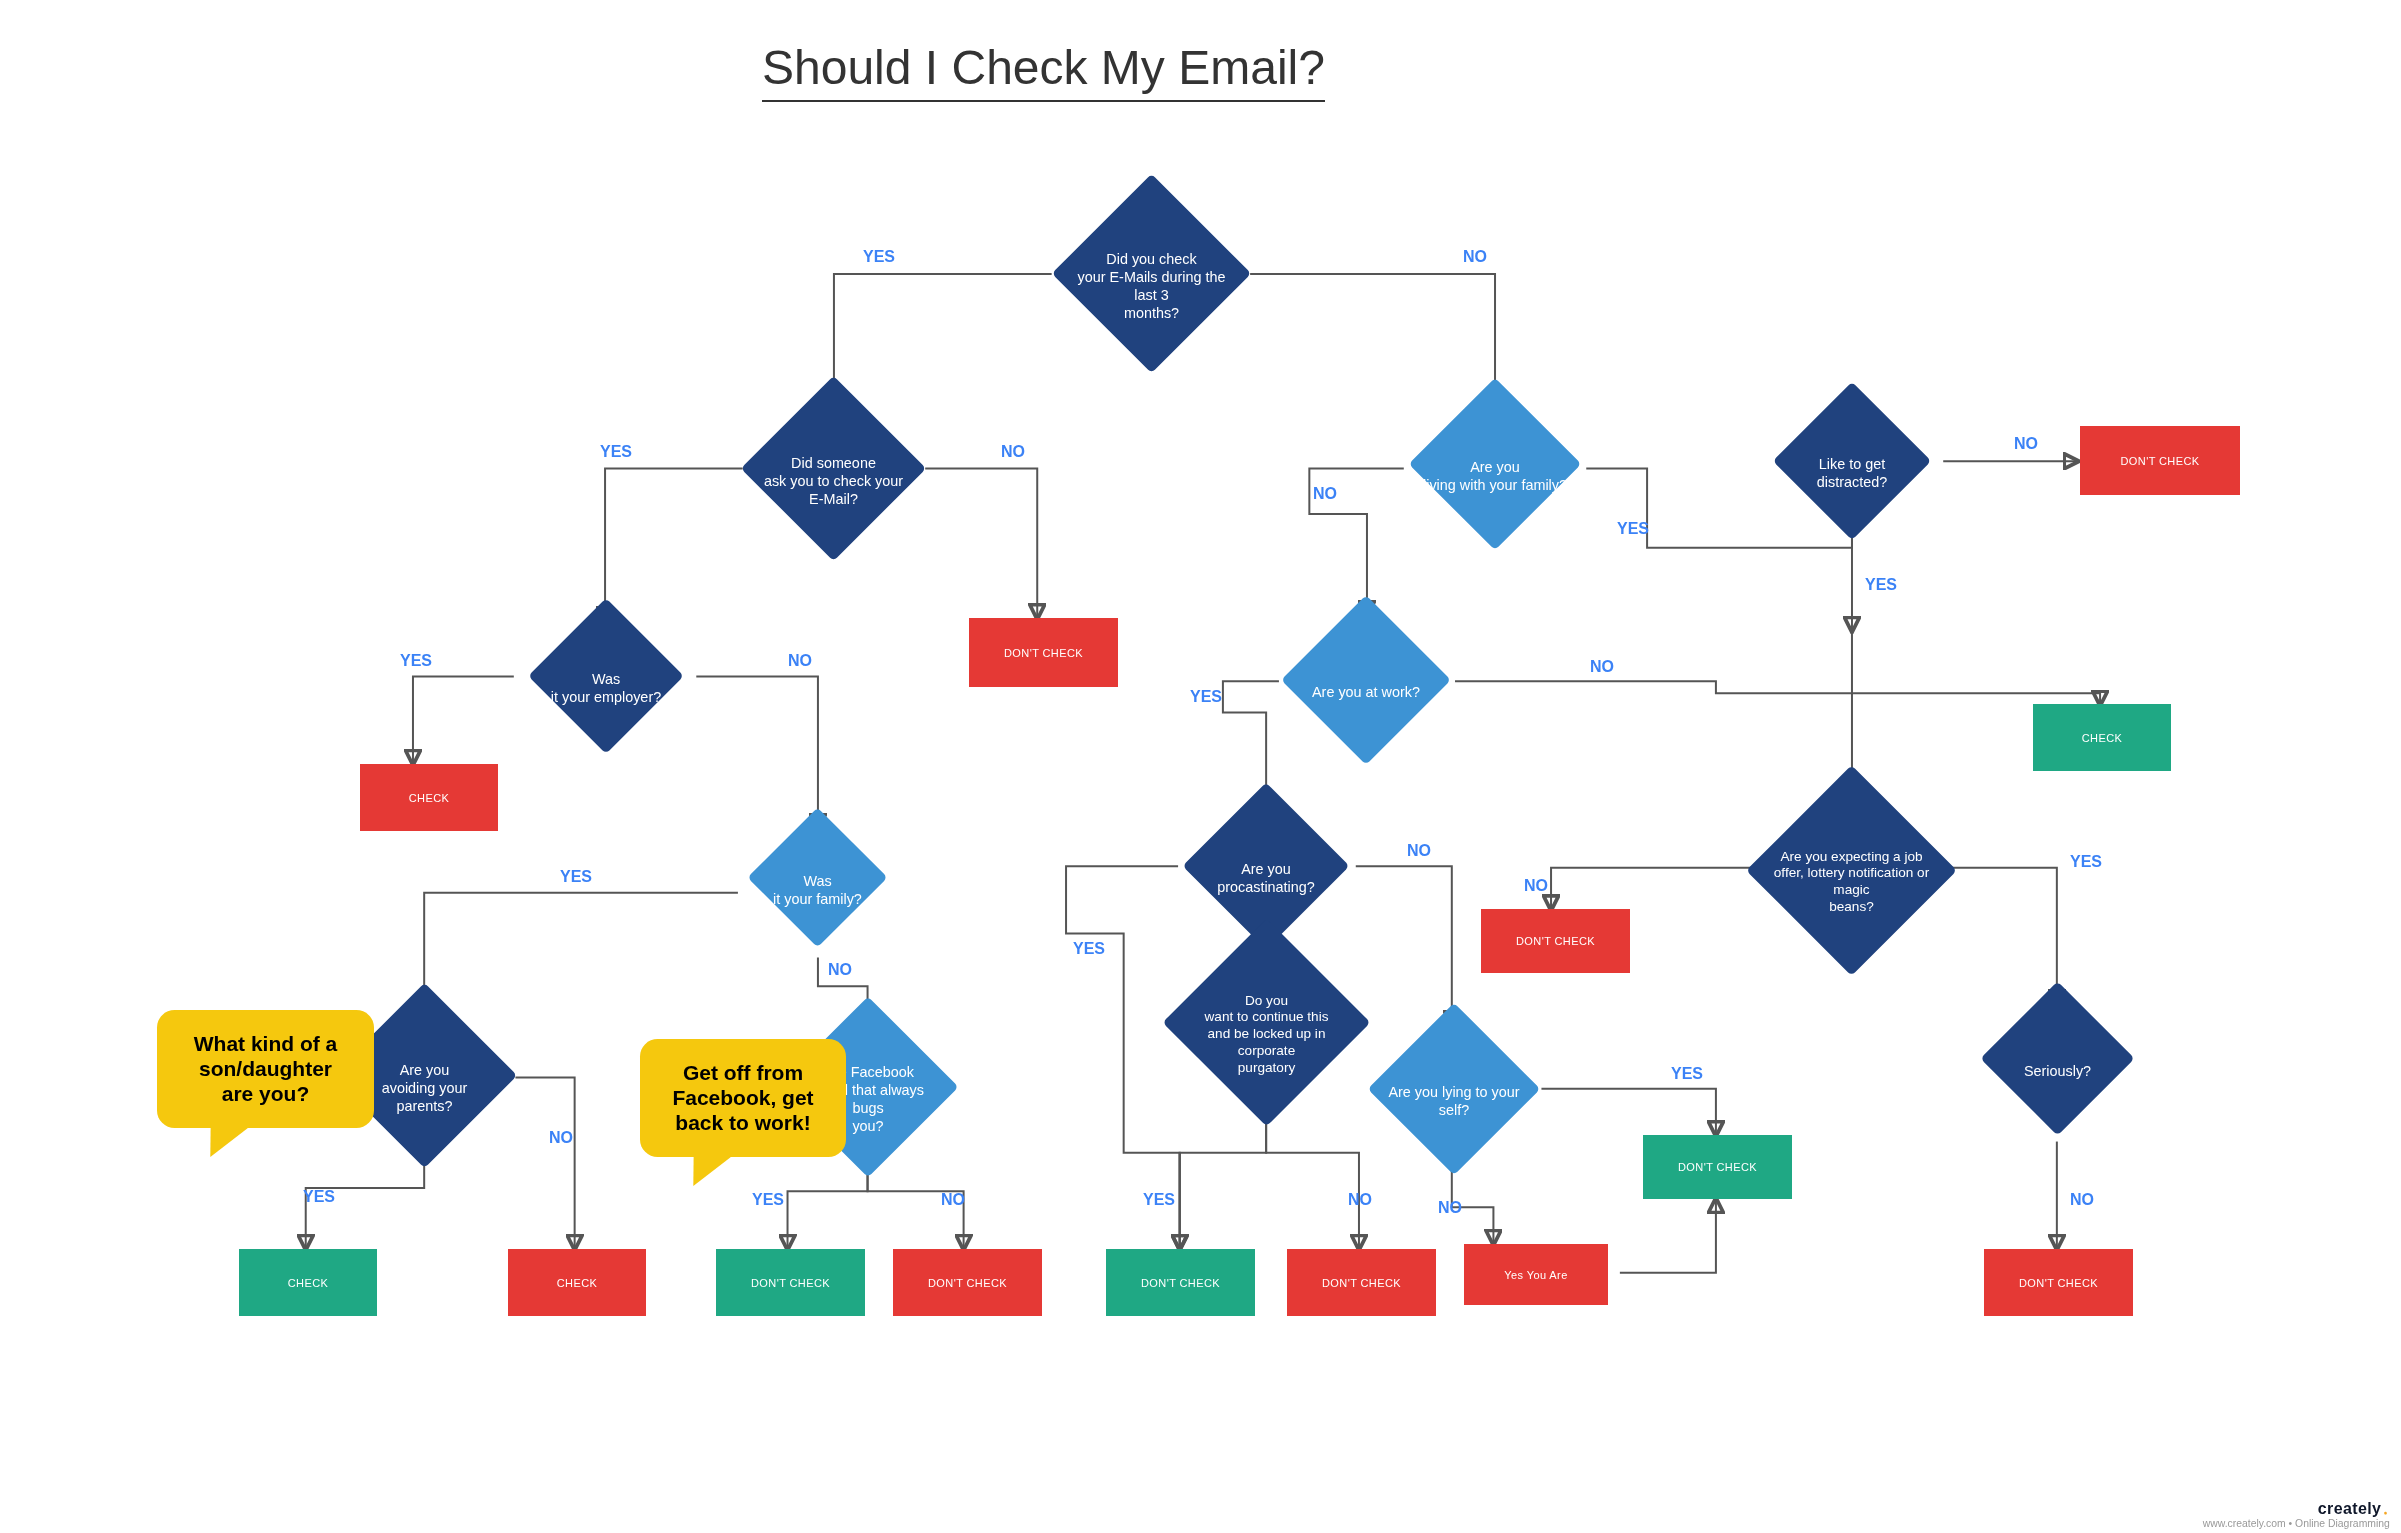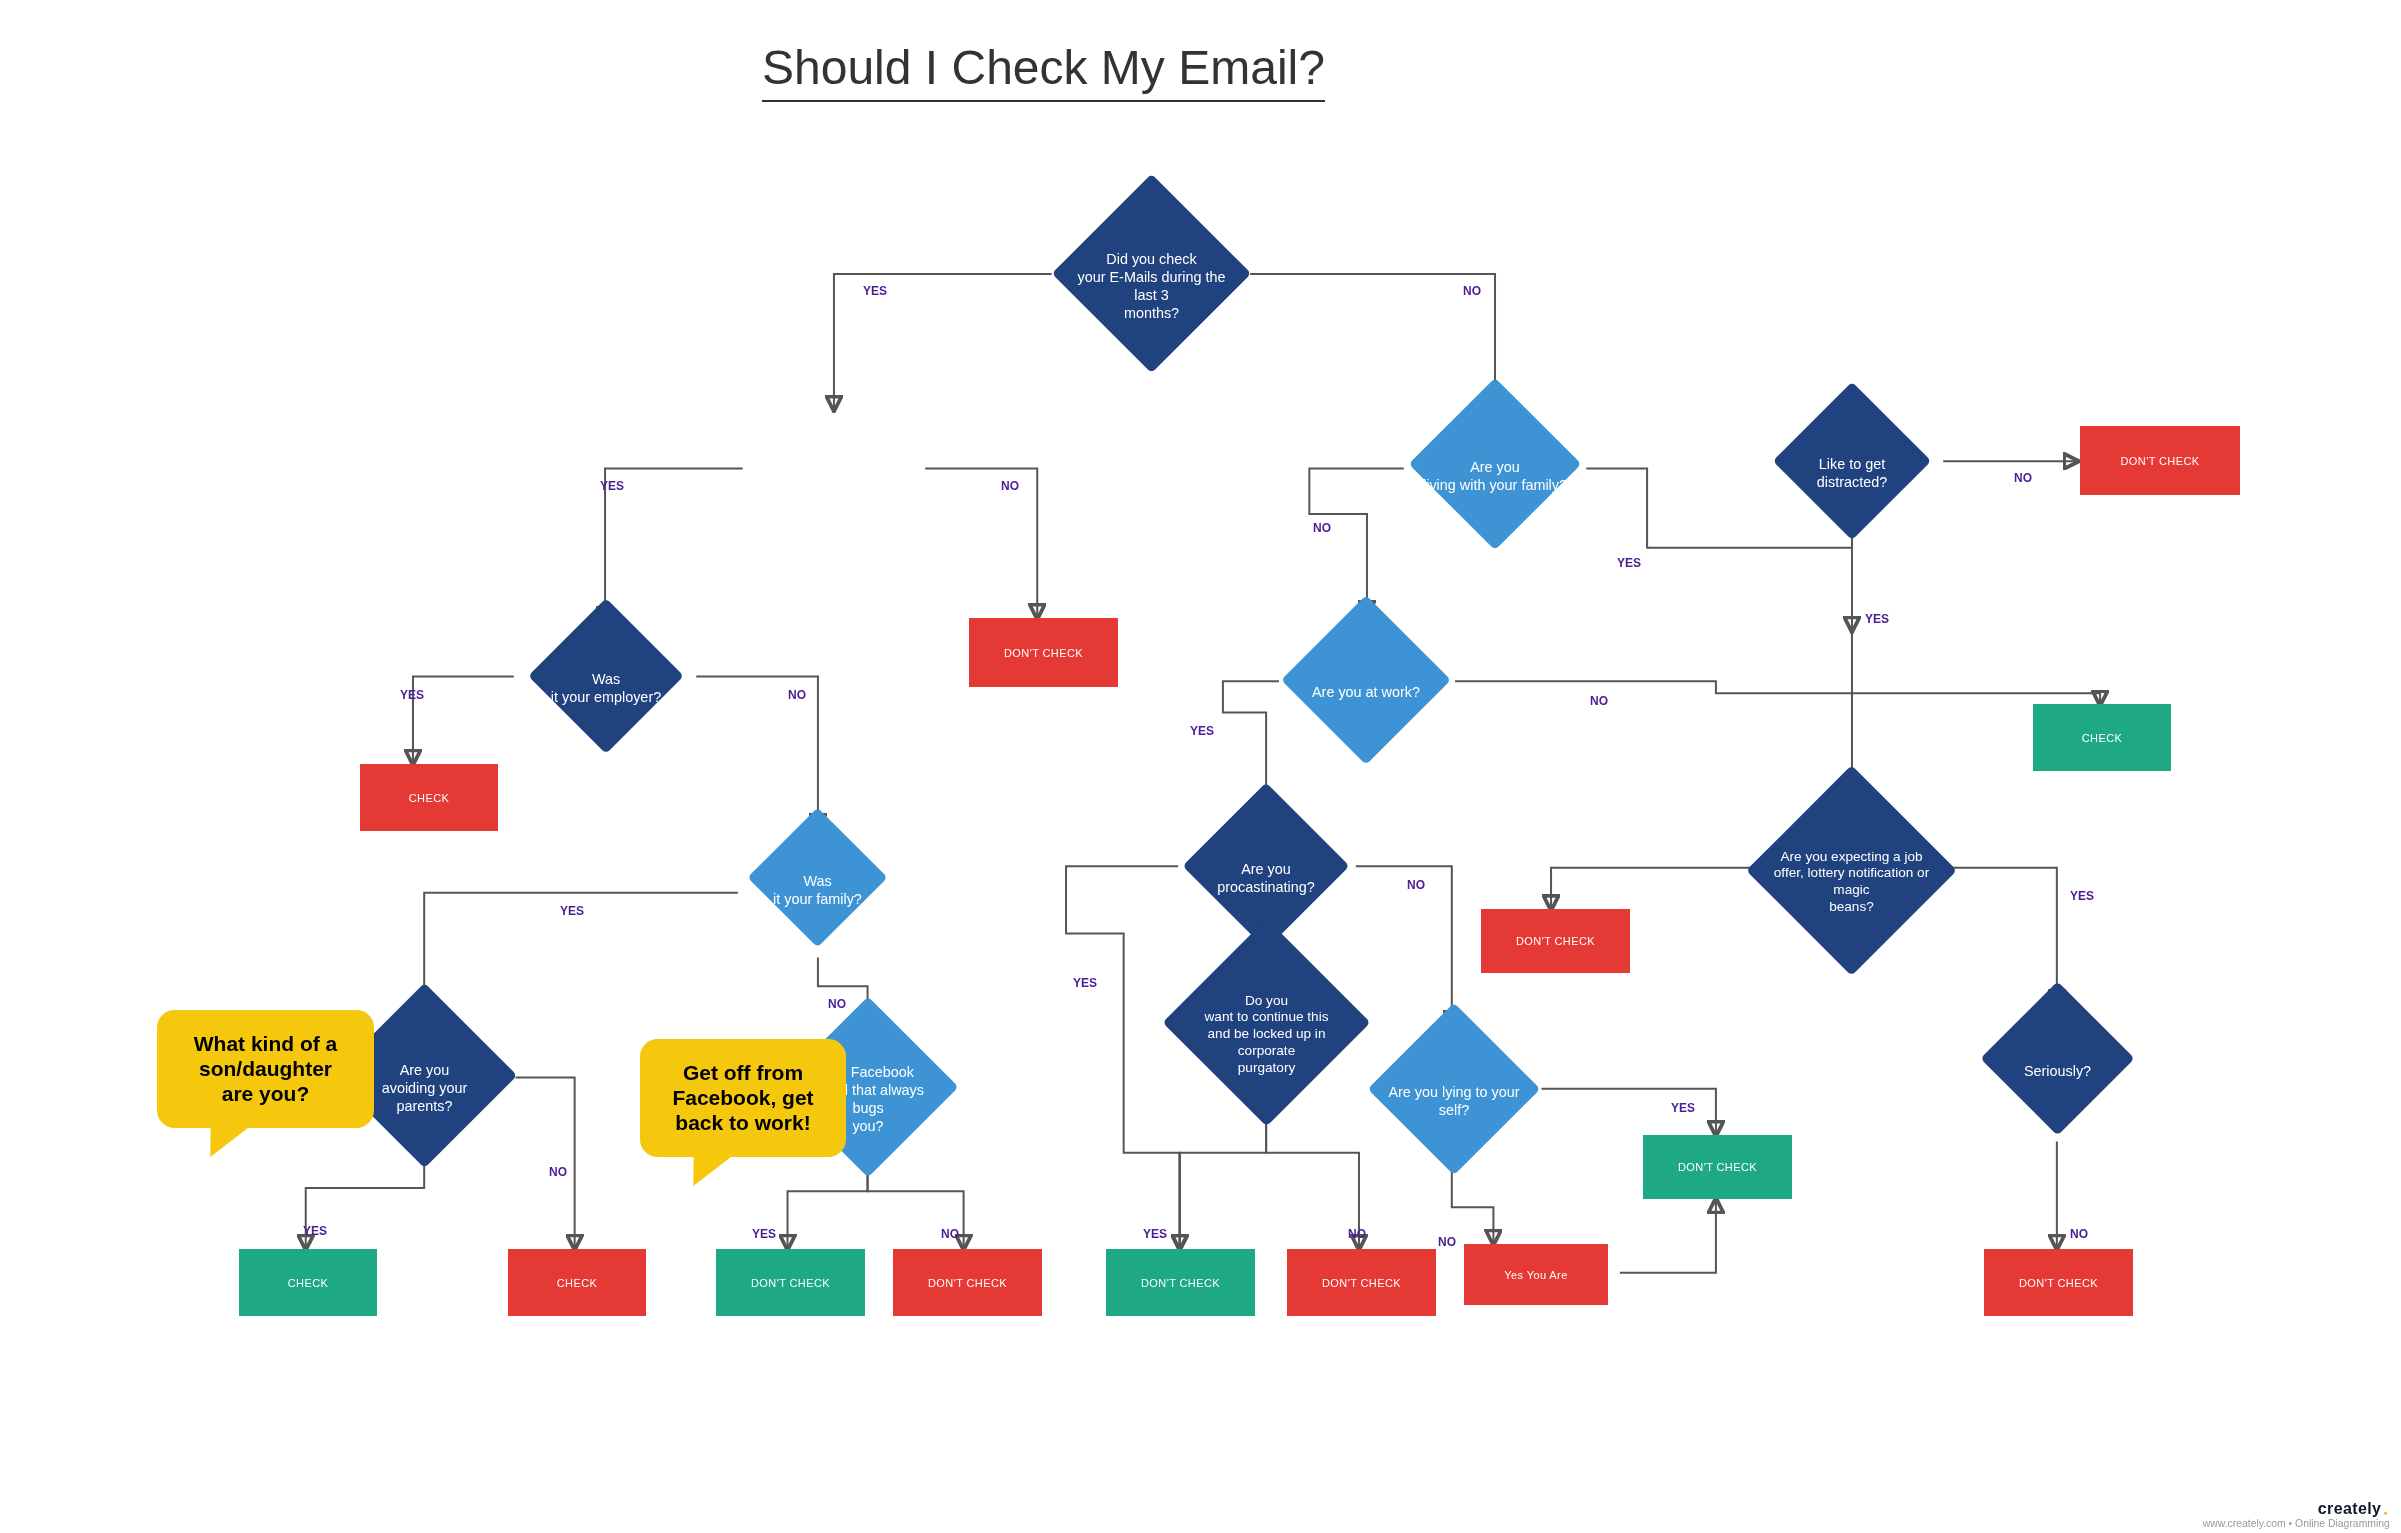--- a/index.html
+++ b/index.html
@@ -6,21 +6,21 @@
   .canvas{position:relative;width:2401px;height:1534px;background:#fff;}
   .title{position:absolute;font-size:48px;font-weight:500;color:#333;border-bottom:2.4px solid #333;padding-bottom:4.8px;}
   .diamond{position:absolute;}
   .diamond .shape{width:100%;height:100%;transform:rotate(45deg);border-radius:4.8px;}
   .diamond.dark .shape{background:#20427e;}
   .diamond.light .shape{background:#3d93d4;}
   .diamond .dlabel{position:absolute;left:50%;top:50%;transform:translate(-50%,-50%);color:#fff;font-size:14.4px;text-align:center;line-height:1.25;width:160px;margin-top:12px;}
   .rect{position:absolute;display:flex;align-items:center;justify-content:center;color:#fff;font-size:11px;text-align:left;letter-spacing:0.4px;}
   .rect.red{background:#e53935;}
   .rect.green{background:#1fa884;}
-  .edge-label{position:absolute;font-size:12px;font-weight:700;color:#4c1d95;margin-top:36px;}
+  .edge-label{position:absolute;font-size:16px;font-weight:700;color:#3b82f6;}
   .bubble{position:absolute;background:#f5c80e;color:#000;font-size:21px;font-weight:700;text-align:center;border-radius:17.6px;padding:21px 19px;line-height:1.2;box-shadow:0 0 0 rgba(0,0,0,0);}
   .bubble .tail{position:absolute;bottom:-29px;left:48px;width:0;height:0;border-left:11.2px solid transparent;border-right:34px solid transparent;border-top:35px solid #f5c80e;transform:skewX(-18deg);}
   .footer{position:absolute;right:11.2px;bottom:4.8px;font-size:16px;text-align:right;line-height:1.1;}
   .footer .brand{color:#2b8cc4;font-weight:600;letter-spacing:0.4px;}
   .footer .brand .c{color:#0f172a;}
   .footer .brand .dot{color:#f5a623;font-weight:900;}
   .footer .sub{color:#999;font-size:10.4px;}
   svg.lines{position:absolute;left:0;top:0;width:2401px;height:1534px;pointer-events:none;}
   svg.lines path{stroke:#555;stroke-width:2.5;fill:none;}
 </style>
@@ -136,20 +136,24 @@
 
   <div class="edge-label" style="left:1524px;top:877px;">NO</div>
   <div class="edge-label" style="left:2070px;top:853px;">YES</div>
 
   <div class="edge-label" style="left:2070px;top:1191px;">NO</div>
 
   <div class="diamond dark" style="left:1081px;top:203px;width:141px;height:141px;">
       <div class="shape"></div>
       <div class="dlabel">Did you check<br>your E-Mails during  the last 3<br>months?</div>
     </div>
+  <div class="diamond dark" style="left:768px; top:403px;width:131px;height:131px;">
+      <div class="shape"></div>
+      <div class="dlabel">Did someone<br>ask you to  check your<br>E-Mail?</div>
+    </div>
   <div class="diamond dark" style="left:551px; top:621px;width:110px;height:110px;">
       <div class="shape"></div>
       <div class="dlabel" style="width:128px;">Was<br>it your employer?</div>
     </div>
   <div class="diamond light" style="left:768px; top:828px;width:99px;height:99px;">
       <div class="shape"></div>
       <div class="dlabel" style="width:112px;">Was<br>it your  family?</div>
     </div>
   <div class="diamond light" style="left:1434px;top:403px;width:122px;height:122px;">
       <div class="shape"></div>

